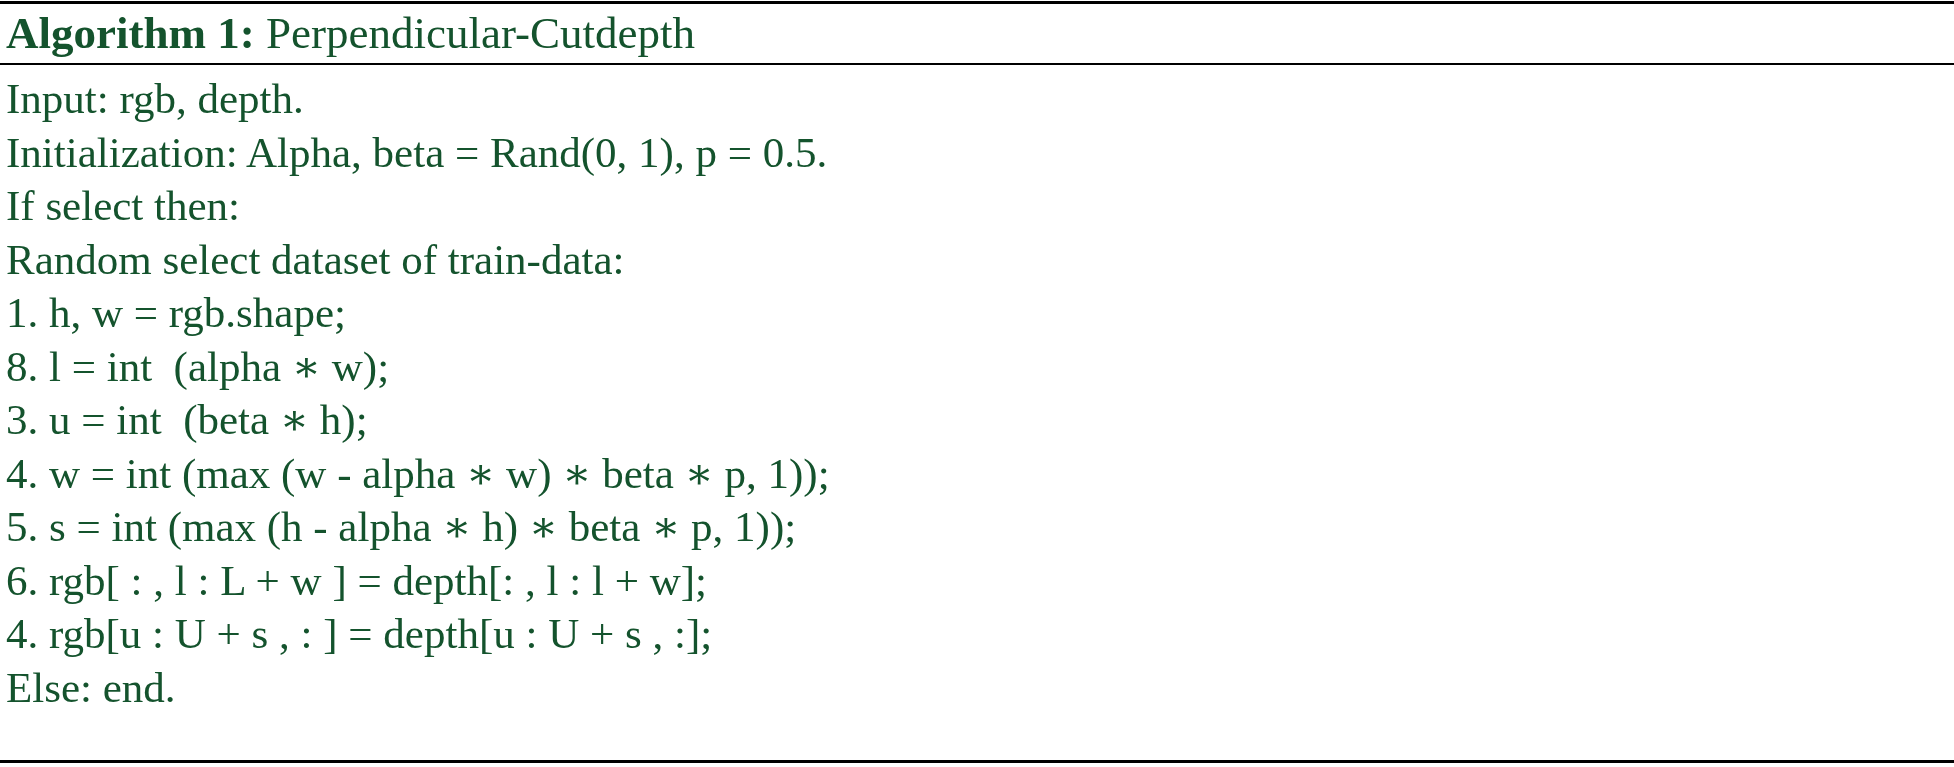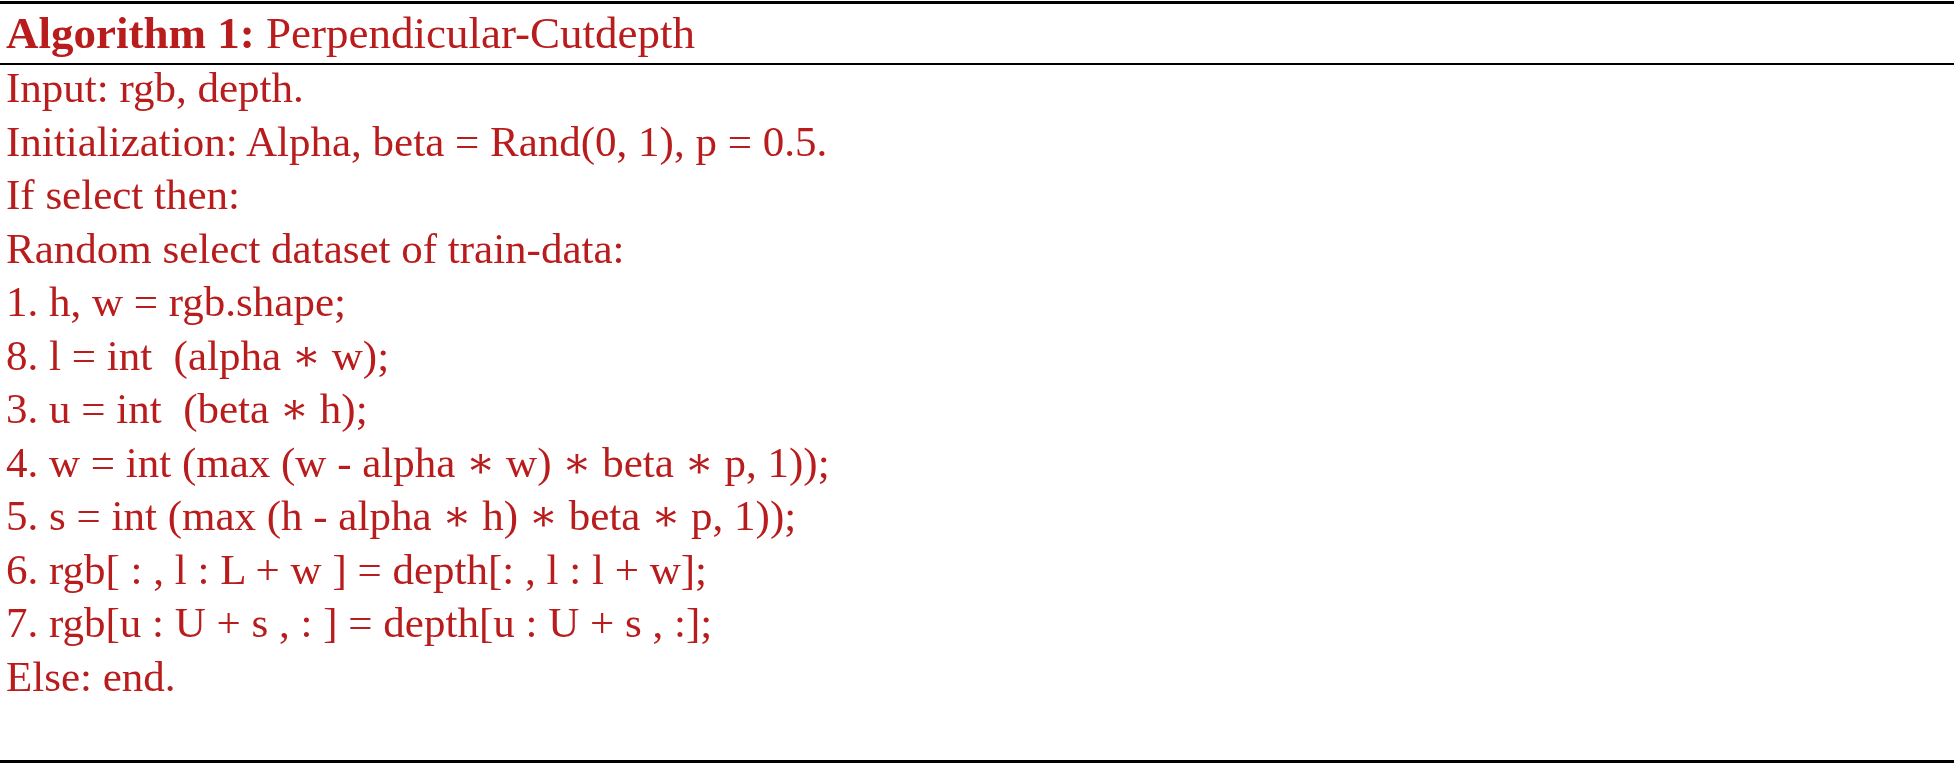--- a/index.html
+++ b/index.html
@@ -5,21 +5,21 @@
   html, body {
     margin: 0;
     padding: 0;
     background: #ffffff;
   }
   .algorithm-box {
     position: relative;
     width: 1954px;
     height: 767px;
     background: #ffffff;
-    color: #b91c1c;
+    color: #14532d;
     font-family: "Liberation Serif", "DejaVu Serif", serif;
     overflow: hidden;
     box-sizing: border-box;
   }
   .rule {
     position: absolute;
     left: 0;
     width: 100%;
     background: #000000;
   }
@@ -37,21 +37,21 @@
     padding-left: 6px;
     font-size: 45px;
     white-space: pre;
     box-sizing: border-box;
   }
   .algo-header .algo-label {
     font-weight: bold;
   }
   .algo-body {
     position: absolute;
-    top: 61px;
+    top: 72px;
     left: 0;
     width: 100%;
     padding-left: 6px;
     box-sizing: border-box;
   }
   .line {
     font-size: 43px;
     line-height: 53.5px;
     height: 53.5px;
     white-space: pre;
@@ -71,18 +71,18 @@
     <div class="line">Input: rgb, depth.</div>
     <div class="line">Initialization: Alpha, beta = Rand(0, 1), p = 0.5.</div>
     <div class="line">If select then:</div>
     <div class="line">Random select dataset of train-data:</div>
     <div class="line">1. h, w = rgb.shape;</div>
     <div class="line">8. l = int  (alpha ∗ w);</div>
     <div class="line">3. u = int  (beta ∗ h);</div>
     <div class="line">4. w = int (max (w - alpha ∗ w) ∗ beta ∗ p, 1));</div>
     <div class="line">5. s = int (max (h - alpha ∗ h) ∗ beta ∗ p, 1));</div>
     <div class="line">6. rgb[ : , l : L + w ] = depth[: , l : l + w];</div>
-    <div class="line">7. rgb[u : U + s , : ] = depth[u : U + s , :];</div>
+    <div class="line">4. rgb[u : U + s , : ] = depth[u : U + s , :];</div>
     <div class="line">Else: end.</div>
   </div>
 
   <div class="rule rule-bottom"></div>
 </div>
 
 </body></html>

